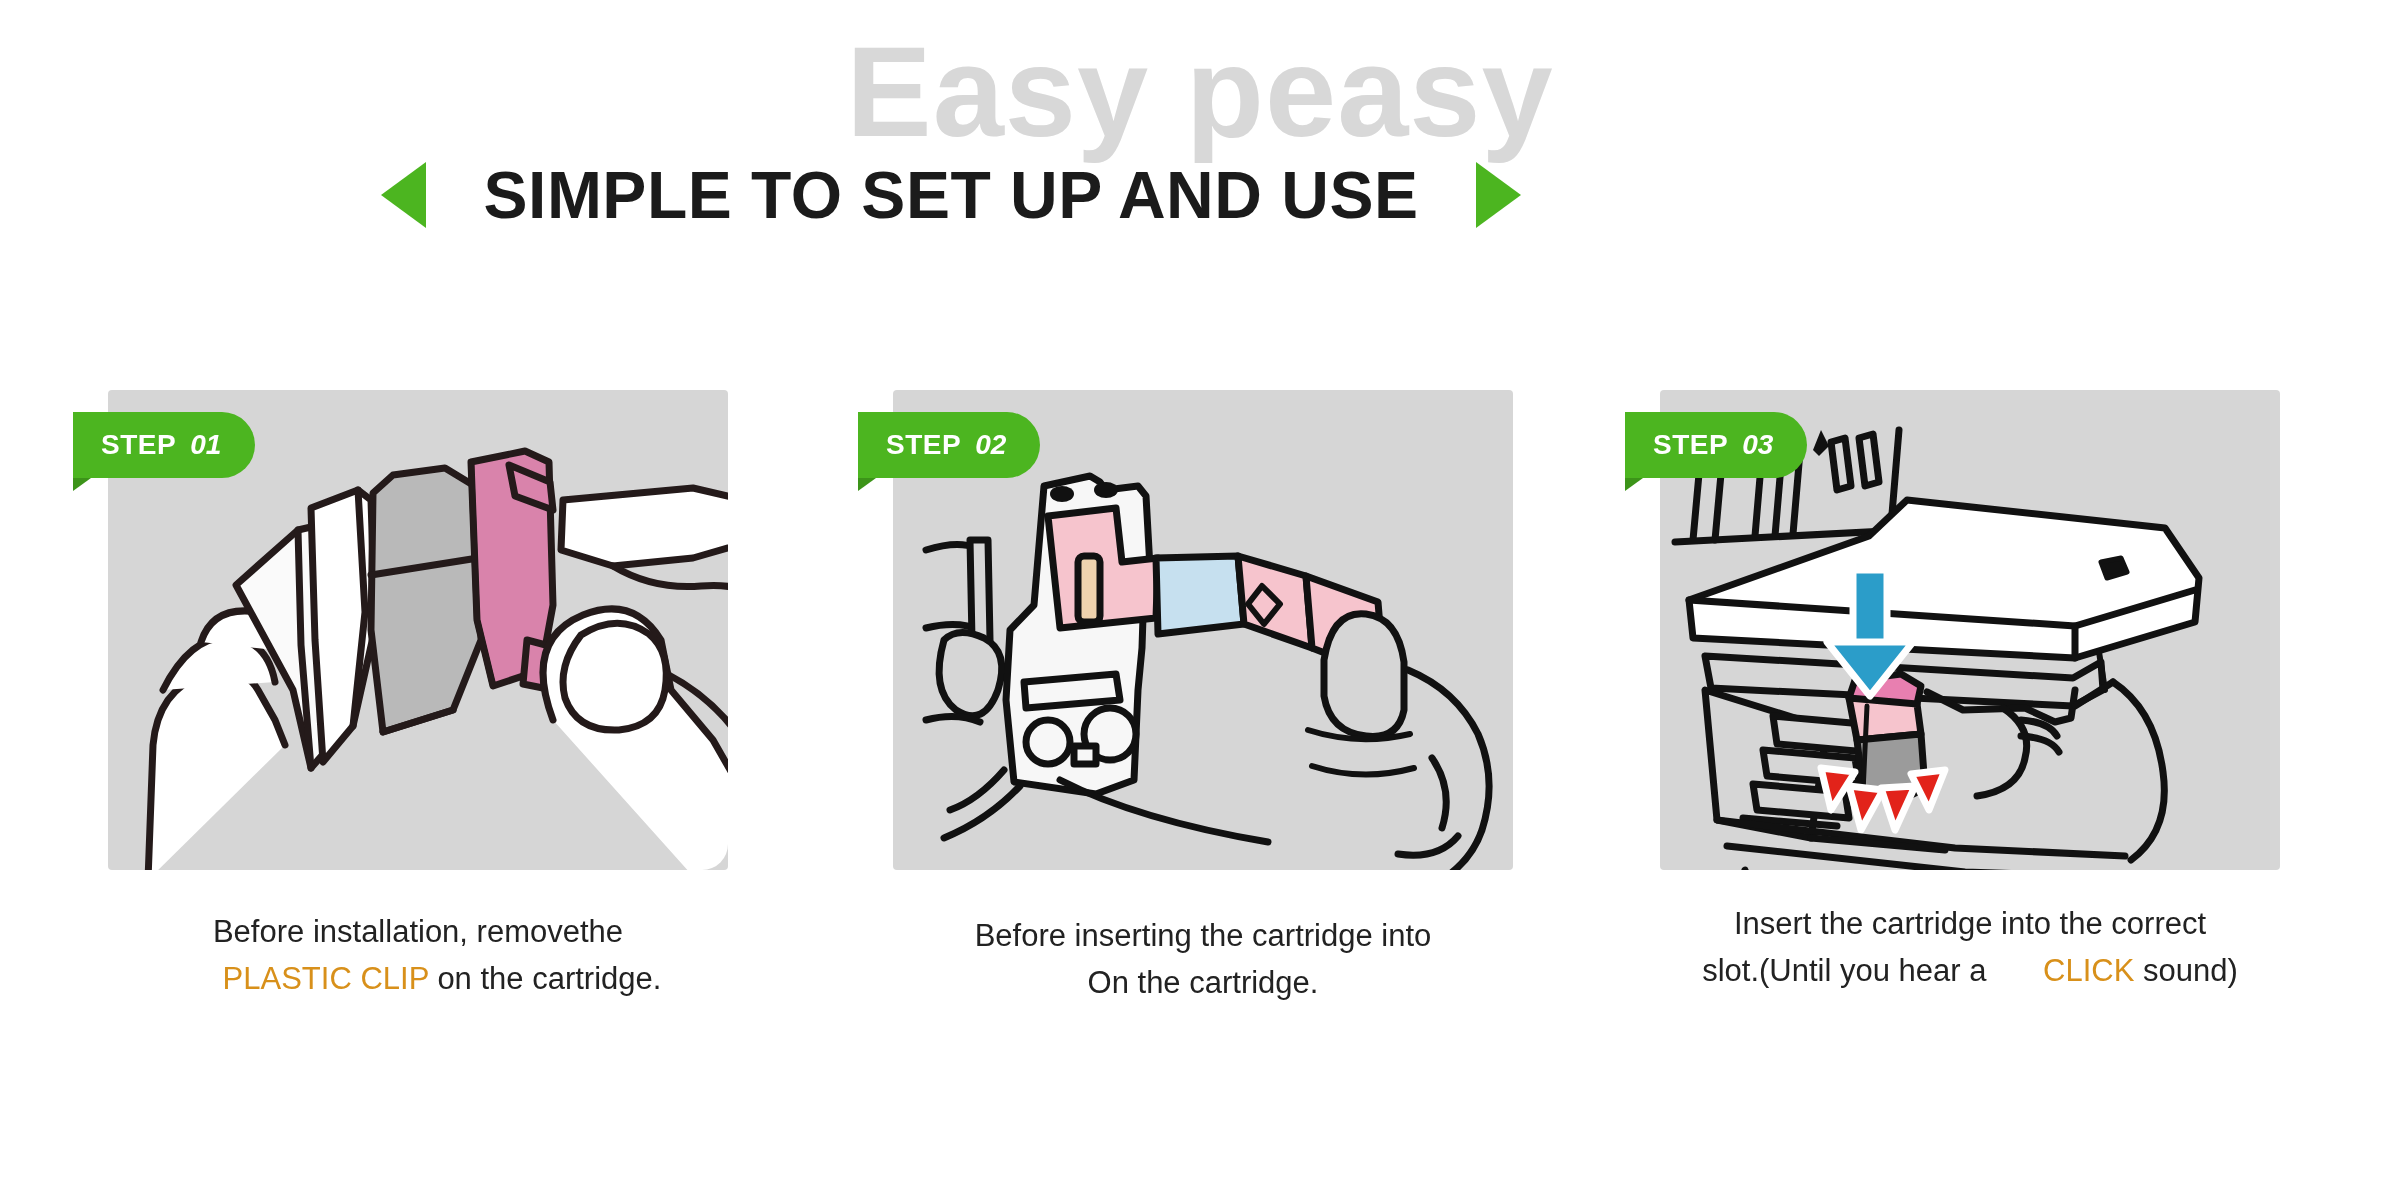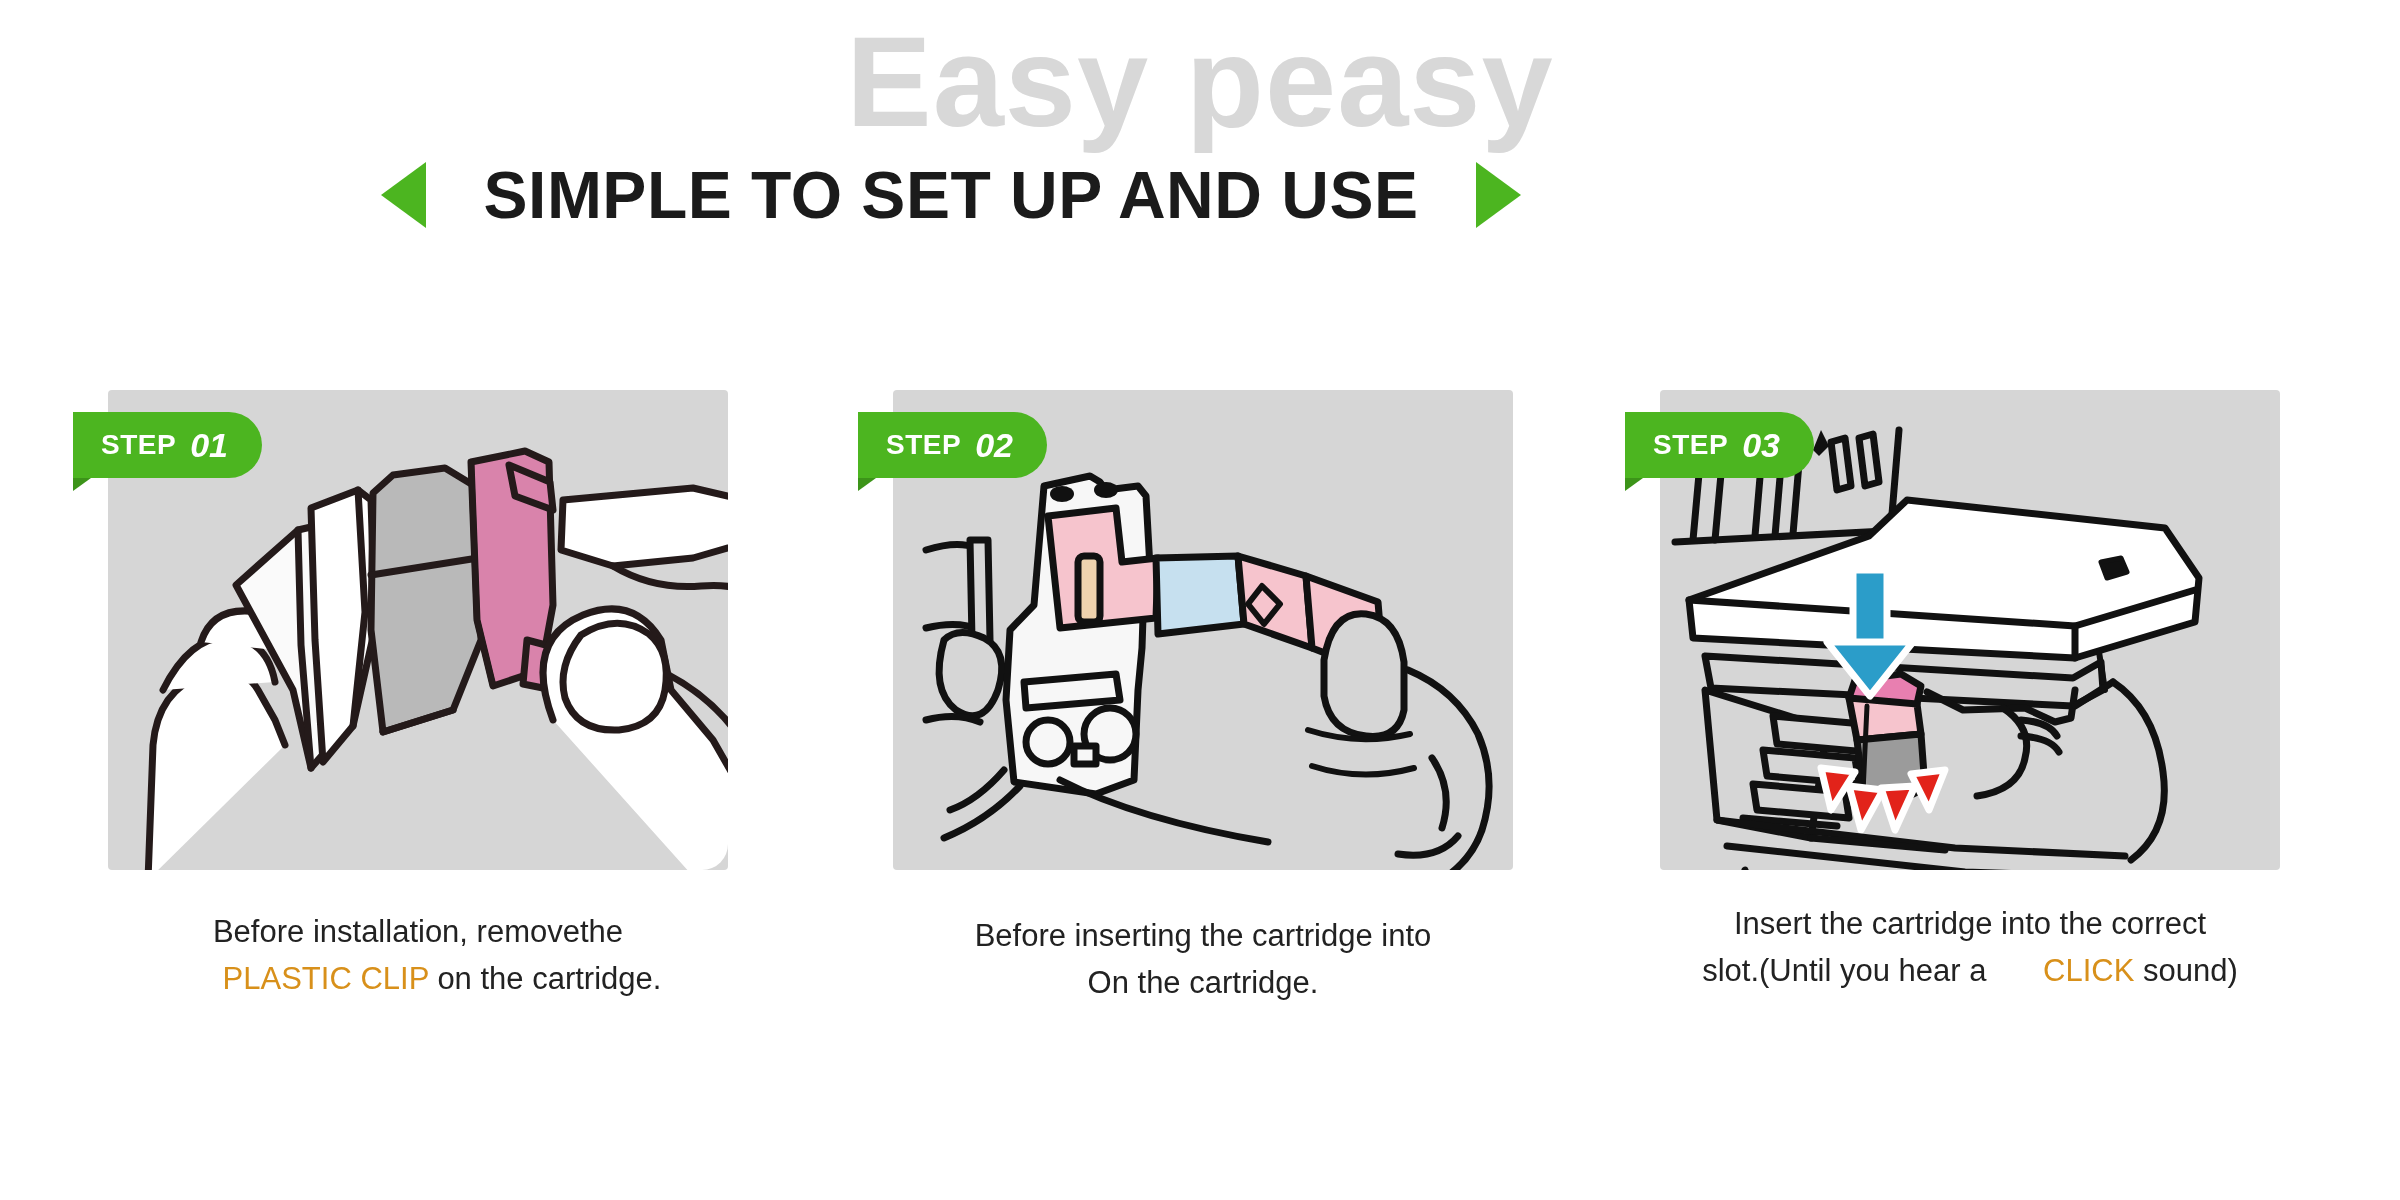--- a/index.html
+++ b/index.html
@@ -19,21 +19,21 @@
   #header {
     position: absolute;
     left: 0;
     top: 0;
     width: 2400px;
     height: 260px;
   }
   #ghost-title {
     position: absolute;
     left: 0;
-    top: 18px;
+    top: 28px;
     width: 2400px;
     text-align: center;
     font-size: 128px;
     font-weight: bold;
     color: #d8d8d8;
     letter-spacing: 1px;
     line-height: 1;
     white-space: nowrap;
     user-select: none;
   }
@@ -114,21 +114,21 @@
     clip-path: polygon(0 0, 100% 0, 0 100%);
   }
   .step-label {
     font-size: 28px;
     font-weight: bold;
     color: #ffffff;
     letter-spacing: 0.5px;
     line-height: 1;
   }
   .step-num {
-    font-size: 34px;
+    font-size: 28px;
     font-weight: bold;
     font-style: italic;
     color: #ffffff;
     line-height: 1;
   }
 
   
   .caption {
     position: absolute;
     width: 660px;

